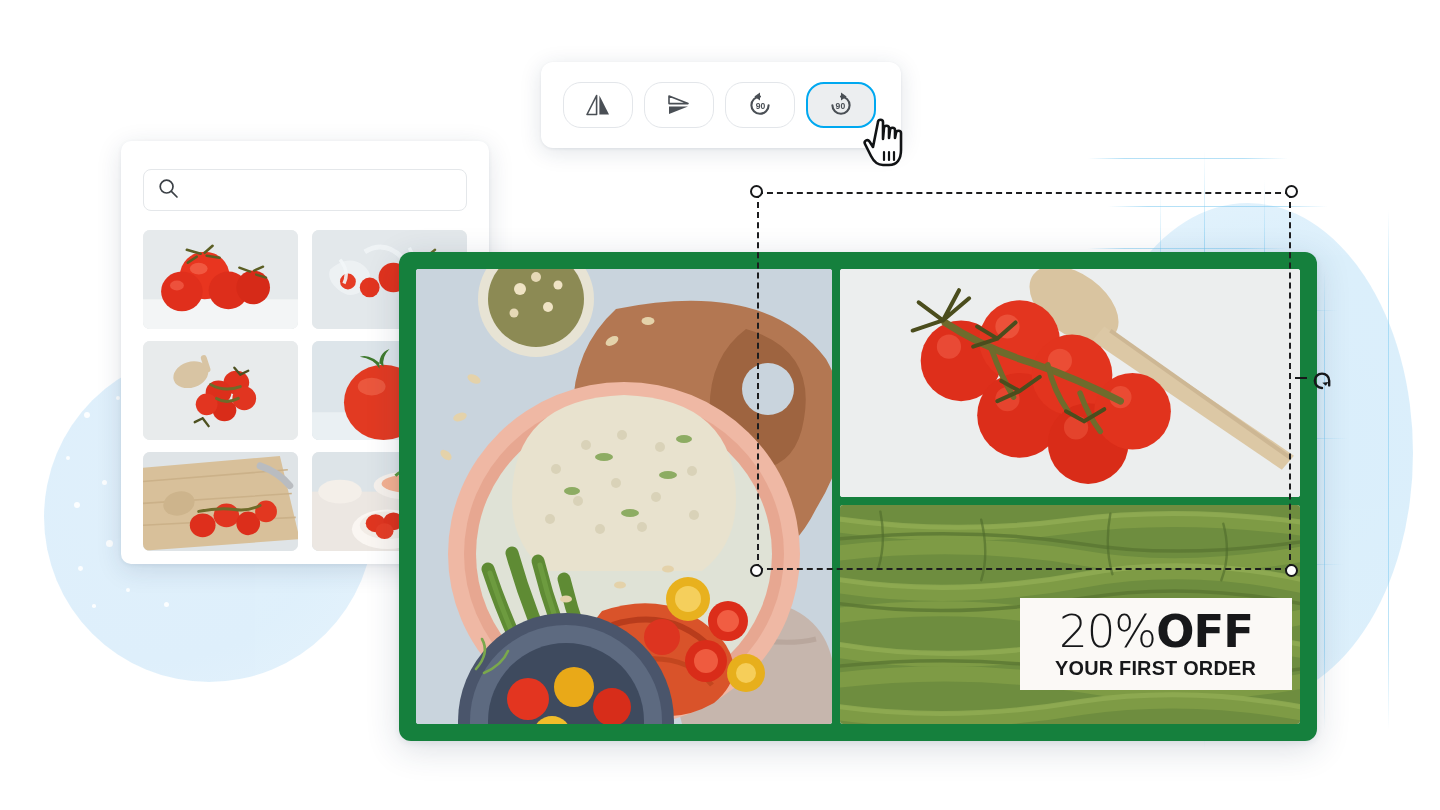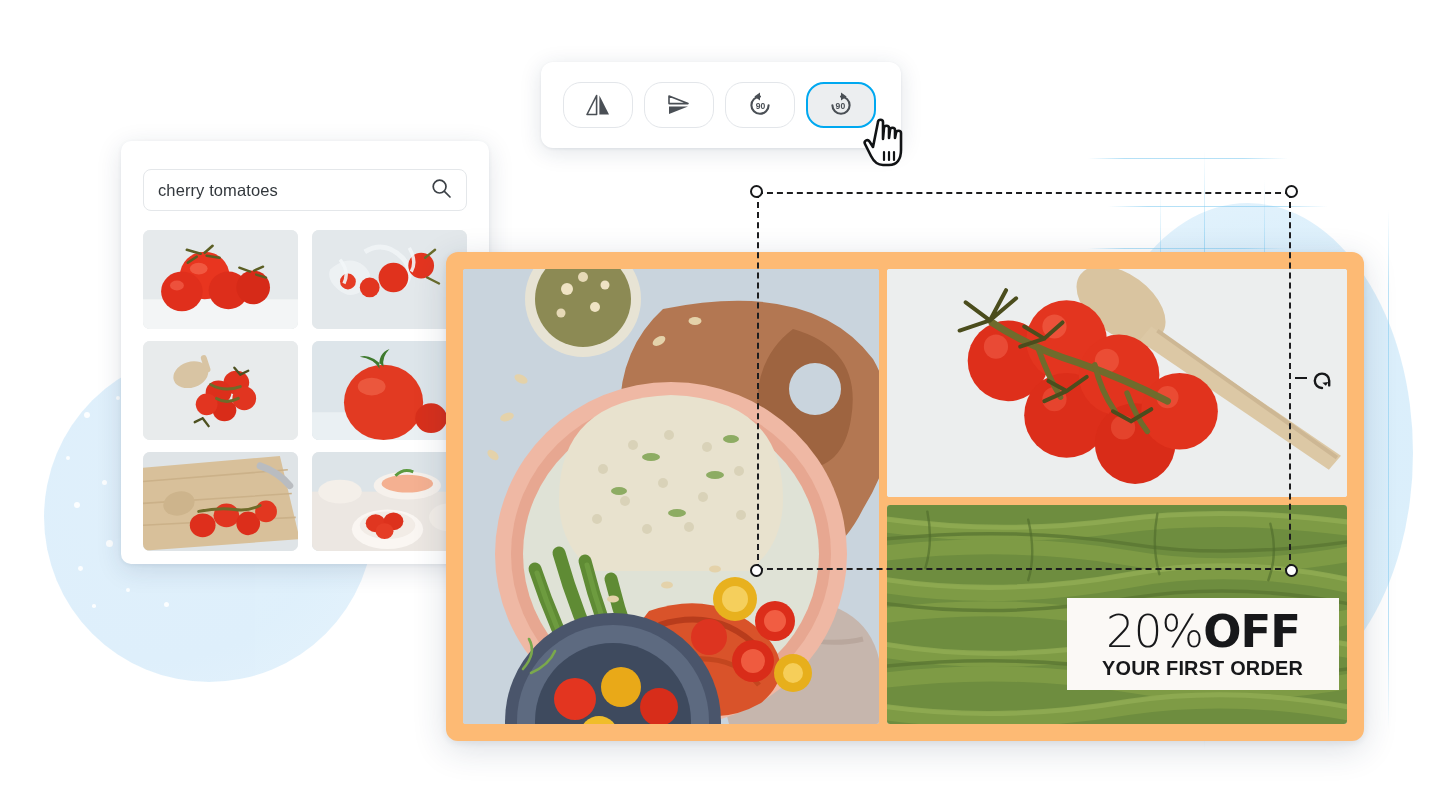--- a/index.html
+++ b/index.html
@@ -81,24 +81,23 @@
   .thumb {
     height:99px; border-radius:7px; overflow:hidden; background:#e7eaec;
     position:relative; cursor:pointer;
   }
   .thumb svg, .thumb .ph { position:absolute; inset:0; width:100%; height:100%; }
 
   
   .canvas-card {
     position:absolute; left:399px; top:252px;
     width:918px; height:489px;
-    background:#fdba74; border-radius:12px;
+    background:#15803d; border-radius:12px;
     box-shadow: 0 8px 34px rgba(30,50,80,.16), 0 2px 6px rgba(30,50,80,.08);
     padding:17px;
-    margin-left:47px;
   }
   .canvas-inner { position:relative; width:100%; height:100%; display:flex; gap:8px; }
   .col-left { width:416px; height:100%; border-radius:3px; overflow:hidden; position:relative; background:#cfd6dc; }
   .col-right { flex:1; display:flex; flex-direction:column; gap:8px; }
   .cell { position:relative; border-radius:3px; overflow:hidden; background:#e8ebec; }
   .cell.top { height:228px; }
   .cell.bottom { flex:1; }
   .cell svg, .col-left svg { position:absolute; inset:0; width:100%; height:100%; }
 
   
@@ -244,21 +243,20 @@
   <div class="cursor">
     <svg width="50" height="56" viewBox="0 0 50 56">
       <path d="M16 6 c0-3 5-3 5 0 l0 17 1-11 c0-3 5-3 5 0 l0 10 1-8 c0-3 5-3 5 0 l0 8 1-5 c0-3 5-3 5 0 l0 17 c0 9-4 15-12 15 l-6 0 c-6 0-9-3-12-9 l-6-12 c-1.5-3 2.5-5.5 4.5-2.5 l3.5 5.5 Z" fill="#ffffff" stroke="#111315" stroke-width="2.6" stroke-linejoin="round"></path>
       <path d="M22 36 l0 8 M27 36 l0 8 M32 36 l0 8" stroke="#111315" stroke-width="2.2" stroke-linecap="round"></path>
     </svg>
   </div>
 
   <div class="search-panel">
 
     <div class="search-box">
-      <input type="text" value="cherry tomatoes" placeholder="Search images" style="">
       <span class="mag">
         <svg width="21" height="21" viewBox="0 0 21 21">
           <circle cx="8.6" cy="8.6" r="6.4" fill="none" stroke="#3b4046" stroke-width="1.7"></circle>
           <path d="M13.4 13.4 L19 19" stroke="#3b4046" stroke-width="1.7" stroke-linecap="round"></path>
         </svg>
       </span>
     </div>
 
     <div class="thumb-grid">
 

